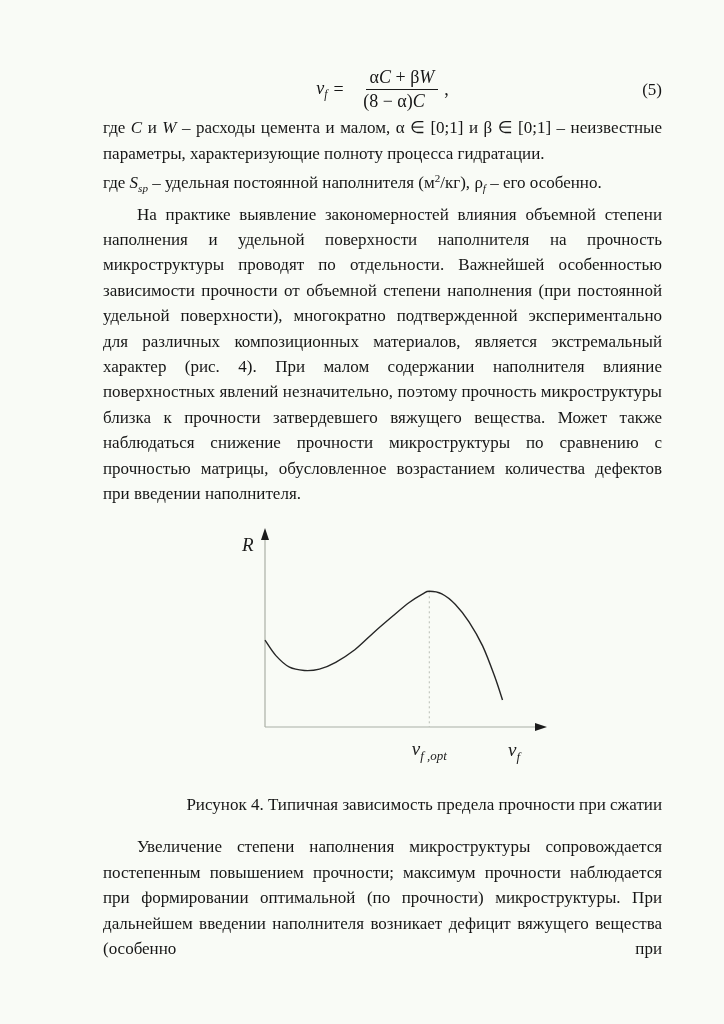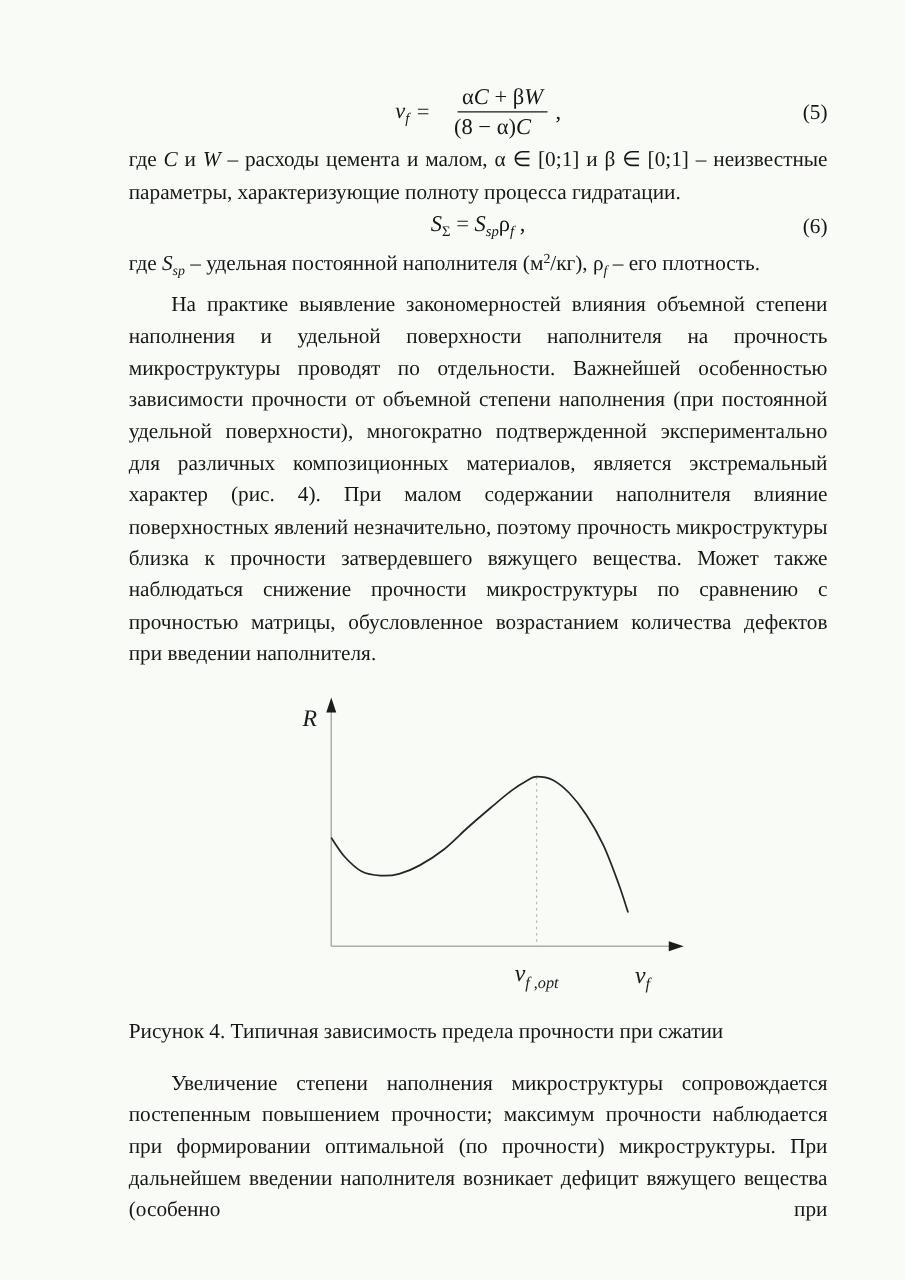--- a/index.html
+++ b/index.html
@@ -31,21 +31,21 @@
   .frac-num { border-bottom: 1.2px solid #1a1a1a; padding: 0 4px 1px; margin-left: 16px; }
   .frac-den { padding: 1px 4px 0; }
 
   .figure { margin: 16px 0 0 127px; width: 340px; height: 250px; }
   svg text { font-family: "Liberation Serif", serif; font-style: italic; font-size: 19px; fill: #1c1c1c; }
   .svgsub { font-size: 13px; }
   .curve { fill: none; stroke-width: 1.4; }
   .axisln { stroke-width: 1.2; }
   .dotted { stroke-width: 1; stroke-dasharray: 2 3; }
 
-  .caption { margin-top: 8px; text-align: left; font-size: 17px; line-height: 30px; }
+  .caption { margin-top: 18px; text-align: right; font-size: 17px; line-height: 30px; }
   .closing { margin-top: 14px; }
 </style>
 </head>
 <body>
 
 <div class="content">
 
   <div class="eq-row">
     <span class="eq-side"></span>
     <span class="eq-center">
@@ -57,27 +57,22 @@
           <span class="frac-den"><span>(8 − α)</span><span class="i">C</span></span>
         </span>
         <span>,</span>
       </span>
     </span>
     <span class="eq-num">(5)</span>
   </div>
 
   <p><span>где </span><span class="i">C</span><span> и </span><span class="i">W</span><span> – расходы цемента и малом, </span><span>α</span><span> ∈ [0;1] и </span><span>β</span><span> ∈ [0;1] – неизвестные параметры, характеризующие полноту процесса гидратации.</span></p>
 
-  <div class="eq-row">
-    <span class="eq-side"></span>
-    <span class="eq-center"><span class="i">S</span><span class="sub">Σ</span><span> = </span><span class="i">S</span><span class="isub">sp</span><span>ρ</span><span class="isub">f</span><span> ,</span></span>
-    <span class="eq-num">(6)</span>
-  </div>
 
-  <p><span>где </span><span class="i">S</span><span class="isub">sp</span><span> – удельная постоянной наполнителя (м</span><span class="sup">2</span><span>/кг), </span><span>ρ</span><span class="isub">f</span><span> – его плотность.</span></p>
+  <p><span>где </span><span class="i">S</span><span class="isub">sp</span><span> – удельная постоянной наполнителя (м</span><span class="sup">2</span><span>/кг), </span><span>ρ</span><span class="isub">f</span><span> – его особенно.</span></p>
   <p class="indent"><span>На практике выявление закономерностей влияния объемной степени наполнения и удельной поверхности наполнителя на прочность микроструктуры проводят по отдельности. Важнейшей особенностью зависимости прочности от объемной степени наполнения (при постоянной удельной поверхности), многократно подтвержденной экспериментально для различных композиционных материалов, является экстремальный характер (рис. 4). При малом содержании наполнителя влияние поверхностных явлений незначительно, поэтому прочность микроструктуры близка к прочности затвердевшего вяжущего вещества. Может также наблюдаться снижение прочности микроструктуры по сравнению с прочностью матрицы, обусловленное возрастанием количества дефектов при введении наполнителя.</span></p>
 
   <div class="figure">
     <svg width="340" height="250" viewBox="0 0 340 250">
       <line class="axisln" x1="35" y1="205" x2="35" y2="14" stroke="#aab0a6"></line>
       <polygon points="31,18 35,6 39,18" fill="#1c1c1c"></polygon>
       <line class="axisln" x1="35" y1="205" x2="308" y2="205" stroke="#aab0a6"></line>
       <polygon points="305,201 317,205 305,209" fill="#1c1c1c"></polygon>
       <line class="dotted" stroke="#b8bdb4" x1="199.28799999999998" x2="199.28799999999998" y1="69.3" y2="205"></line>
       <path class="curve" stroke="#262626" d="M 35.0 118.1 C 36.8 120.7, 41.8 129.1, 45.9 133.6 C 50.0 138.1, 54.7 142.7, 59.5 145.2 C 64.2 147.6, 69.5 148.1, 74.4 148.5 C 79.4 148.8, 84.2 148.5, 89.4 147.1 C 94.6 145.7, 99.8 143.6, 105.7 140.3 C 111.6 137.1, 118.4 132.8, 124.8 127.8 C 131.1 122.8, 137.5 116.1, 143.8 110.4 C 150.1 104.8, 156.9 99.0, 162.8 94.0 C 168.7 89.0, 174.2 84.2, 179.2 80.5 C 184.1 76.8, 189.4 73.7, 192.8 71.8 C 196.1 70.0, 196.1 69.3, 199.3 69.3 C 202.5 69.3, 207.4 69.6, 211.8 71.8 C 216.2 74.0, 220.9 77.8, 225.4 82.4 C 229.9 87.1, 234.5 92.9, 239.0 99.8 C 243.5 106.7, 248.3 114.8, 252.6 123.9 C 256.9 133.1, 261.5 145.8, 264.8 154.8 C 268.1 163.8, 271.2 174.1, 272.5 178.0"></path>

